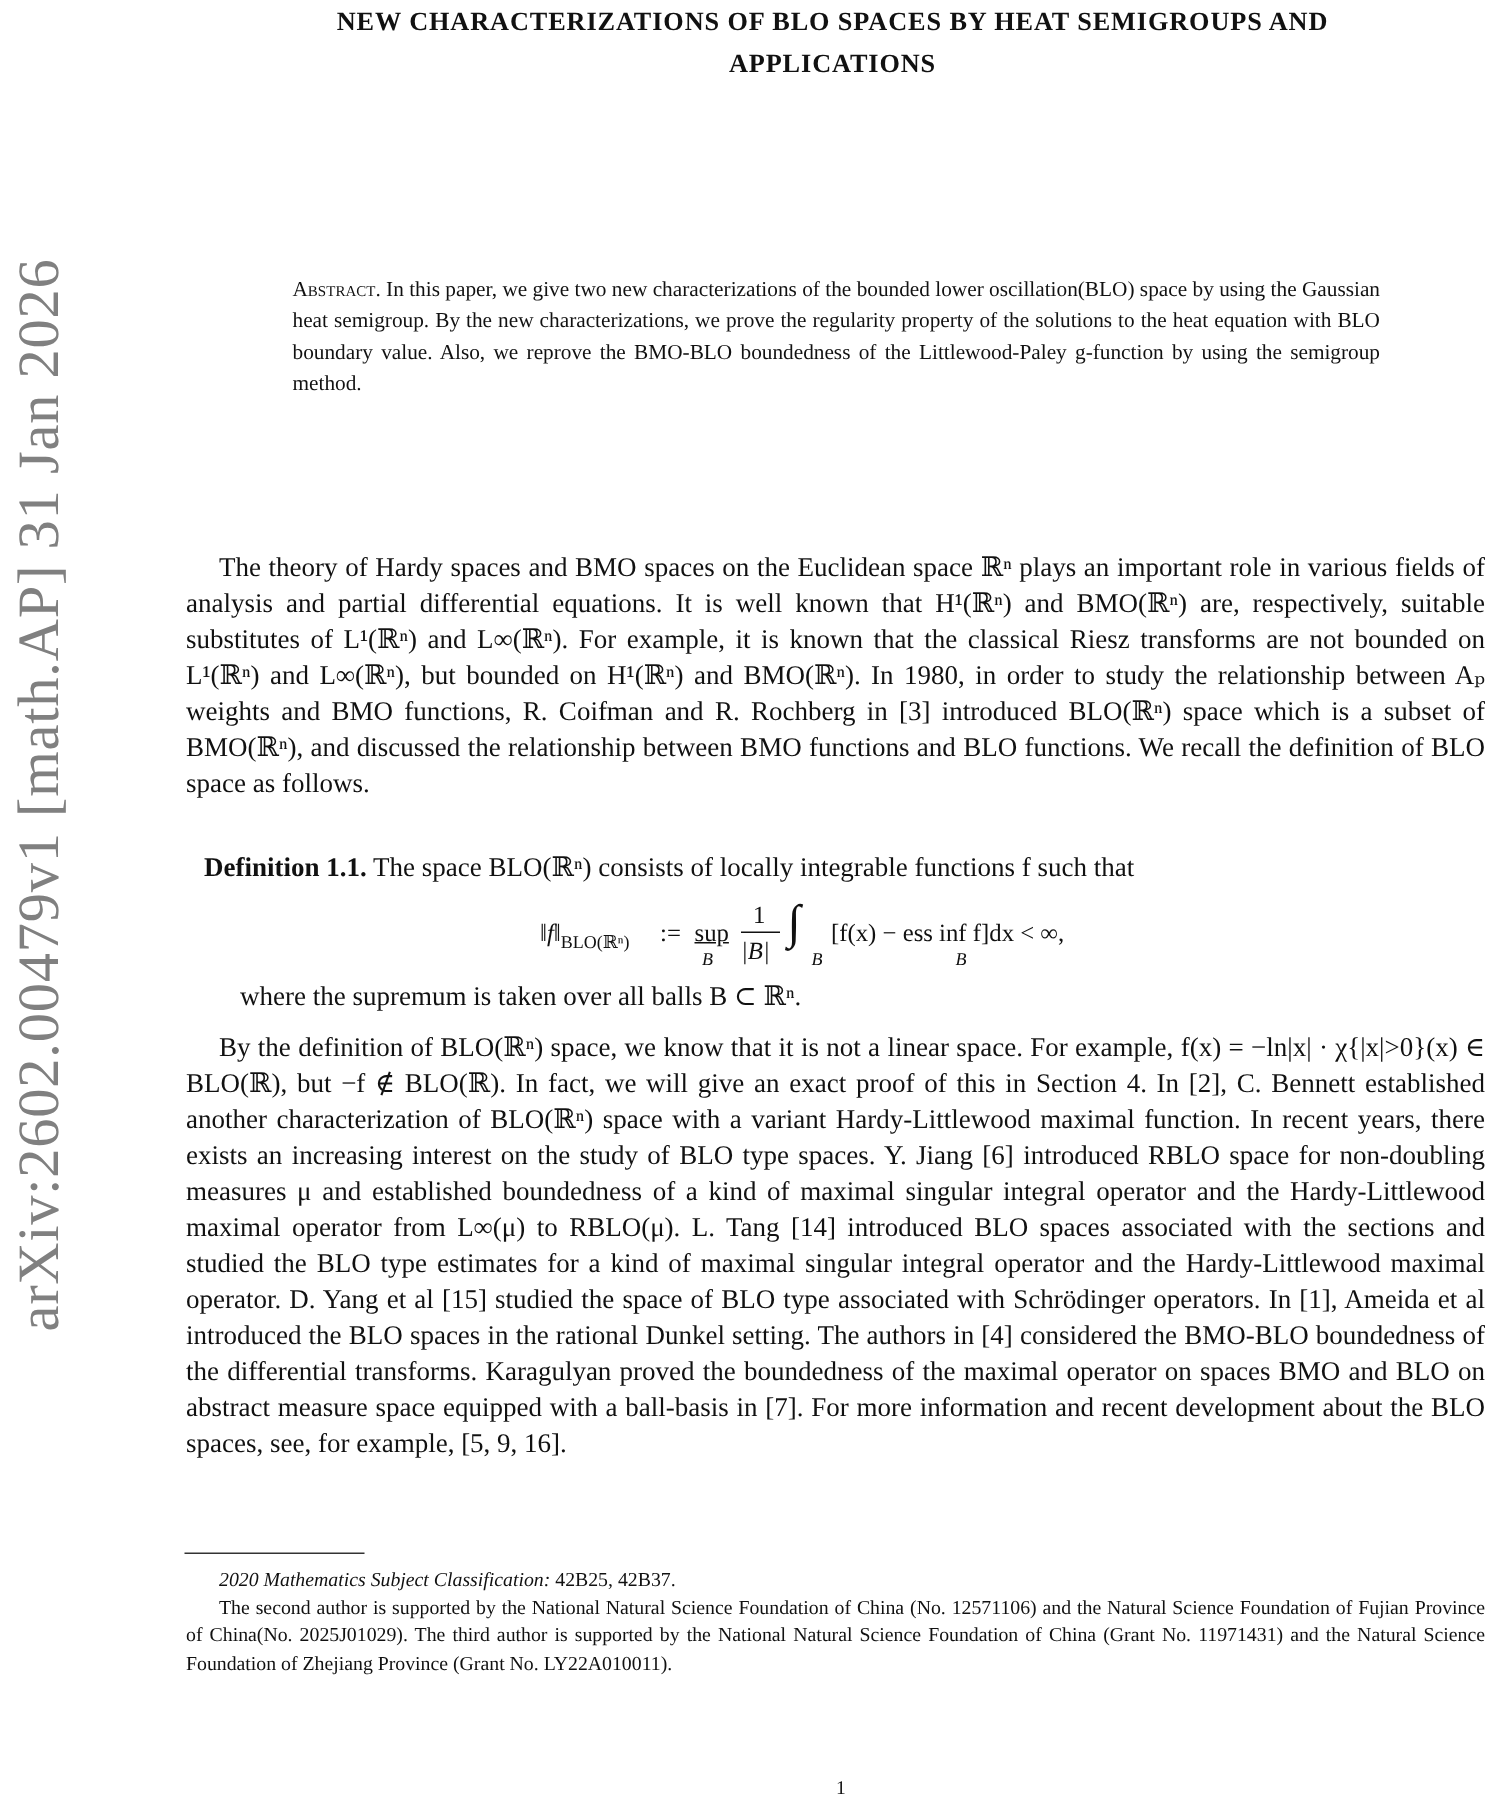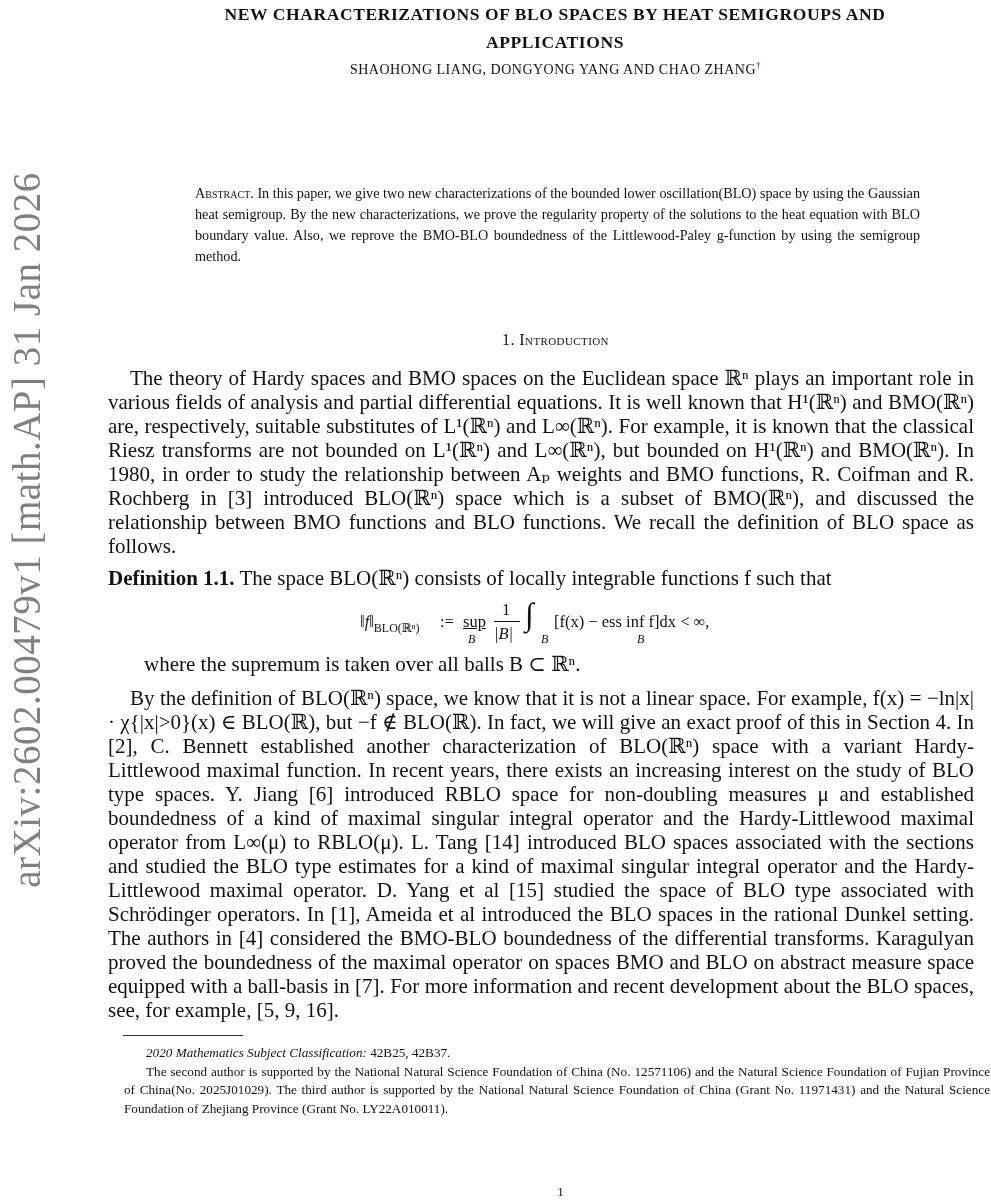--- a/index.html
+++ b/index.html
@@ -14,26 +14,26 @@
   .title { position: absolute; left: 110px; top: 0px; width: 890px; text-align: center;
            font-weight: bold; font-size: 17.5px; line-height: 28px; letter-spacing: 0.6px; }
   .authors { position: absolute; left: 120px; top: 62px; width: 871px; text-align: center;
              font-size: 14px; letter-spacing: 0.5px; }
   .authors sup { font-size: 9px; }
   .abstract { position: absolute; left: 195px; top: 183px; width: 725px;
               font-size: 14.2px; line-height: 21px; text-align: justify; font-family: Liberation Serif, serif; }
   .abstract .sc { font-variant: small-caps; }
   .section { position: absolute; left: 120px; top: 331px; width: 871px; text-align: center;
              font-size: 16px; font-variant: small-caps; letter-spacing: 0.4px; }
-  .para { position: absolute; left: 108px; width: 866px; font-size: 21px; line-height: 24px;
+  .para { position: absolute; left: 124px; width: 866px; font-size: 18px; line-height: 24px;
           text-align: justify; text-align-last: left; }
   .para .indent { display: inline-block; width: 22px; }
   .p1 { top: 366px; }
   .def { top: 566px; }
-  .def b { font-weight: bold; }
+  .def b { font-weight: bold; margin-left: 12px; }
   .formula { position: absolute; left: 360px; top: 602px; width: 500px; height: 50px;
              font-size: 16.5px; }
   .formula .part { position: absolute; white-space: nowrap; }
   .where { top: 652px; margin-left: 36px; }
   .p2 { top: 686px; }
   .rule { position: absolute; left: 123px; top: 1035px; width: 120px; height: 1px; background: #333; }
   .foot { position: absolute; left: 124px; width: 866px; font-size: 13.2px; line-height: 18.5px;
           text-align: justify; text-align-last: left; }
   .f1 { top: 1044px; }
   .pagenum { position: absolute; left: 0; top: 1184px; width: 991px; text-align: center;
@@ -48,33 +48,26 @@
 
   <div class="stamp">
     <span>arXiv:2602.00479v1  [math.AP]  31 Jan 2026</span>
   </div>
 
   <div class="title">
     <div>NEW CHARACTERIZATIONS OF BLO SPACES BY HEAT SEMIGROUPS AND</div>
     <div>APPLICATIONS</div>
   </div>
 
-  <div class="authors">
-    <span>SHAOHONG LIANG, DONGYONG YANG AND CHAO ZHANG</span><sup>†</sup>
-  </div>
 
   <div class="abstract">
     <span class="sc">Abstract.</span>
     <span>In this paper, we give two new characterizations of the bounded lower oscillation(BLO) space by using the Gaussian heat semigroup. By the new characterizations, we prove the regularity property of the solutions to the heat equation with BLO boundary value. Also, we reprove the BMO-BLO boundedness of the Littlewood-Paley g-function by using the semigroup method.</span>
   </div>
 
-  <div class="section">
-    <span>1.</span>
-    <span>Introduction</span>
-  </div>
 
   <div class="para p1">
     <span class="indent"></span><span>The theory of Hardy spaces and BMO spaces on the Euclidean space ℝⁿ plays an important role in various fields of analysis and partial differential equations. It is well known that H¹(ℝⁿ) and BMO(ℝⁿ) are, respectively, suitable substitutes of L¹(ℝⁿ) and L∞(ℝⁿ). For example, it is known that the classical Riesz transforms are not bounded on L¹(ℝⁿ) and L∞(ℝⁿ), but bounded on H¹(ℝⁿ) and BMO(ℝⁿ). In 1980, in order to study the relationship between Aₚ weights and BMO functions, R. Coifman and R. Rochberg in [3] introduced BLO(ℝⁿ) space which is a subset of BMO(ℝⁿ), and discussed the relationship between BMO functions and BLO functions. We recall the definition of BLO space as follows.</span>
   </div>
 
   <div class="para def">
     <b>Definition 1.1.</b>
     <span>The space BLO(ℝⁿ) consists of locally integrable functions f such that</span>
   </div>
 

